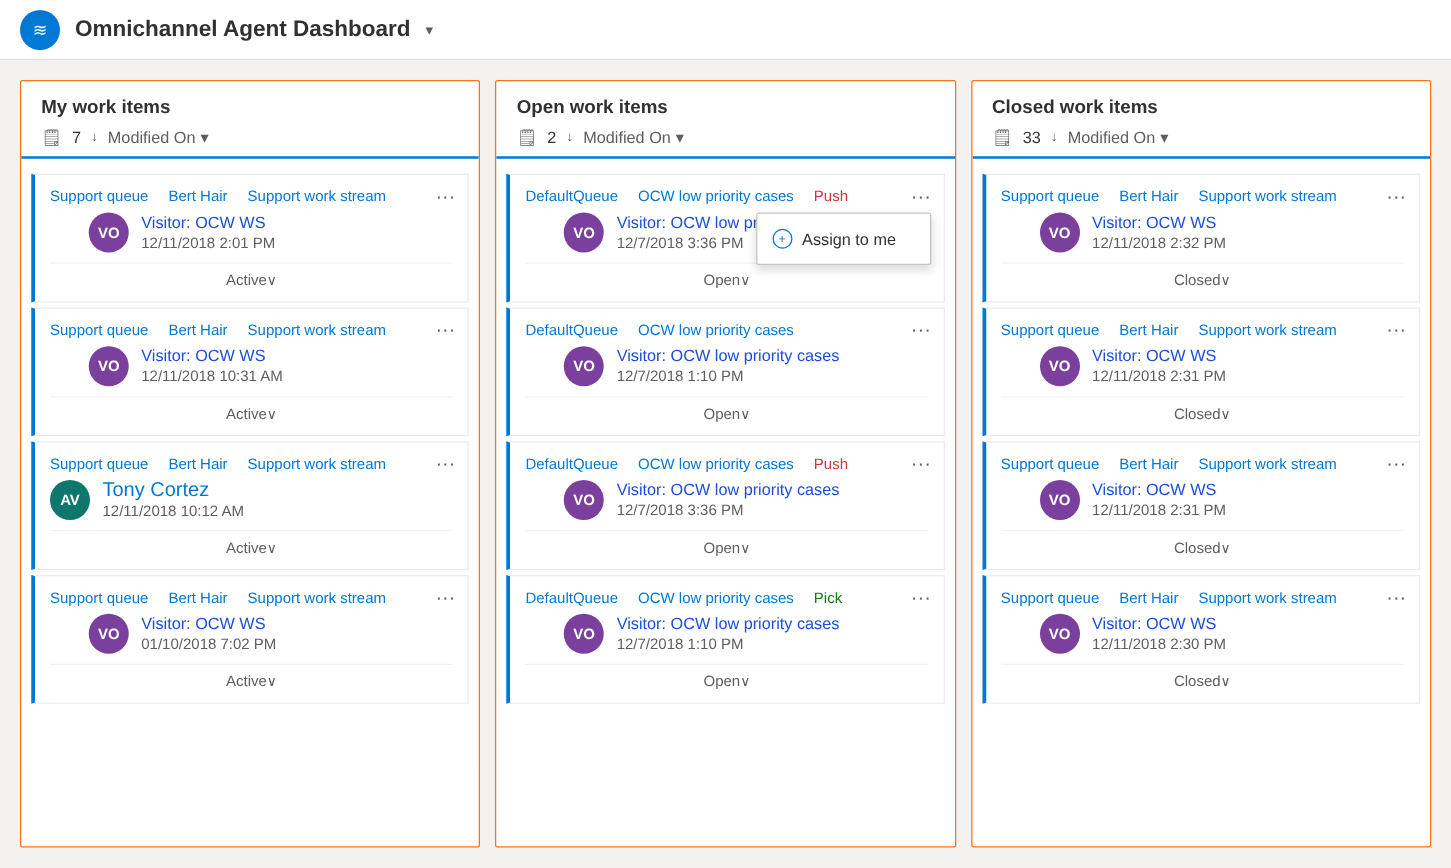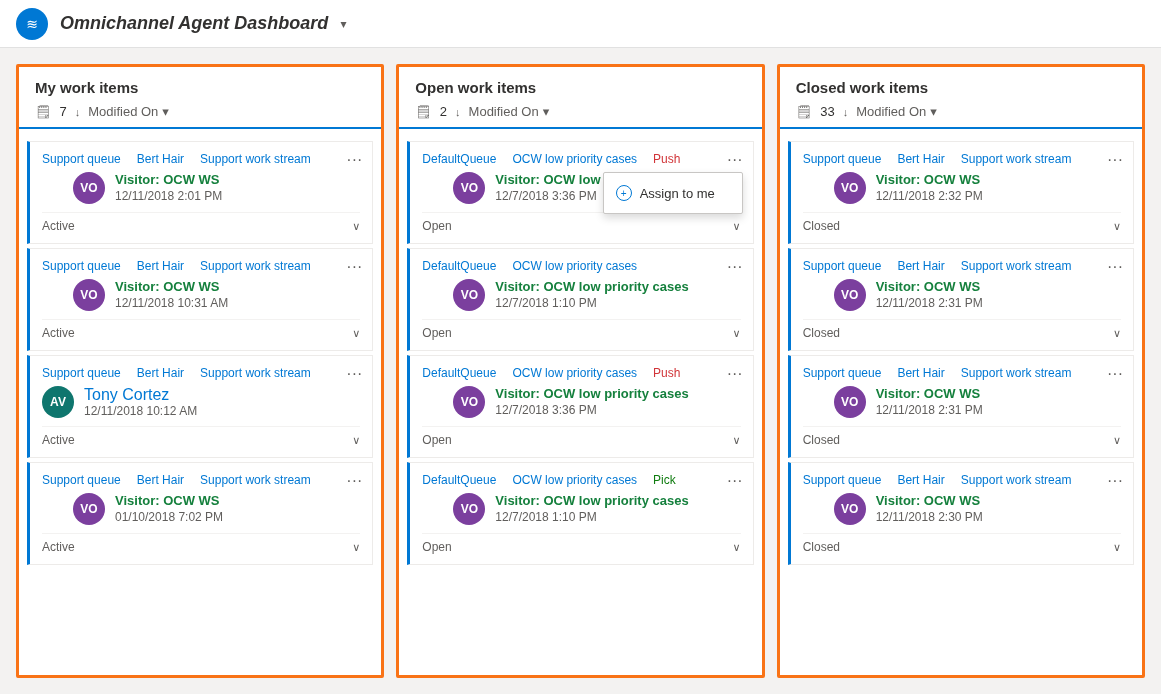--- a/index.html
+++ b/index.html
@@ -19,40 +19,39 @@
       background: #0078d4;
       border-radius: 50%;
       display: flex; align-items: center; justify-content: center;
       color: white;
       font-size: 14px;
     }
     .app-title {
       font-size: 18px;
       font-weight: 600;
       color: #323130;
-      font-style: italic;
     }
     .dropdown-arrow {
       font-size: 12px;
       color: #605e5c;
       cursor: pointer;
     }
 
     .dashboard {
       display: flex;
       gap: 0;
       padding: 16px;
       height: calc(100vh - 48px);
       overflow: hidden;
     }
 
     .column {
       flex: 1;
       background: #fff;
-      border: 3px solid #f97316;
+      border: 1px solid #f97316;
       border-radius: 2px;
       display: flex;
       flex-direction: column;
       margin: 0 6px;
       overflow: hidden;
     }
     .column:first-child { margin-left: 0; }
     .column:last-child { margin-right: 0; }
 
     .column-header {
@@ -153,32 +152,32 @@
       color: #fff;
       flex-shrink: 0;
       background: #7b3f9e;
     }
     .avatar.green { background: #0f766e; }
     .avatar.purple { background: #7b3f9e; margin-left: 31px; }
 
     .item-info { flex: 1; }
     .item-title {
       font-size: 13px;
-      font-weight: 700;
-      color: #15803d;
+      font-weight: 400;
+      color: #1d4ed8;
       margin-bottom: 2px;
     }
     .item-date {
       font-size: 12px;
       color: #605e5c;
     }
 
     .item-footer {
       display: flex;
-      justify-content: space-between;
+      justify-content: center;
       align-items: center;
       margin-top: 8px;
       padding-top: 6px;
       border-top: 1px solid #f3f2f1;
     }
     .item-status {
       font-size: 12px;
       color: #605e5c;
     }
     .expand-icon {

